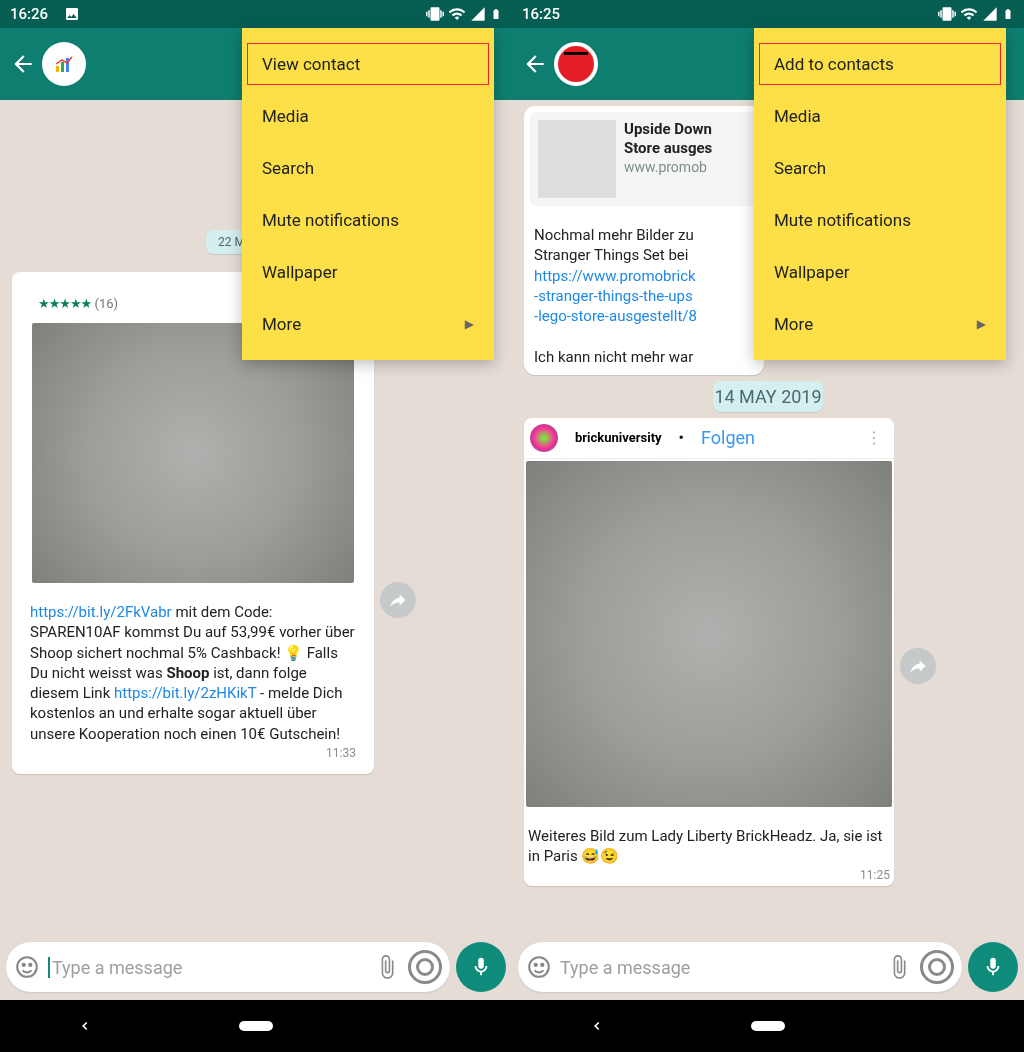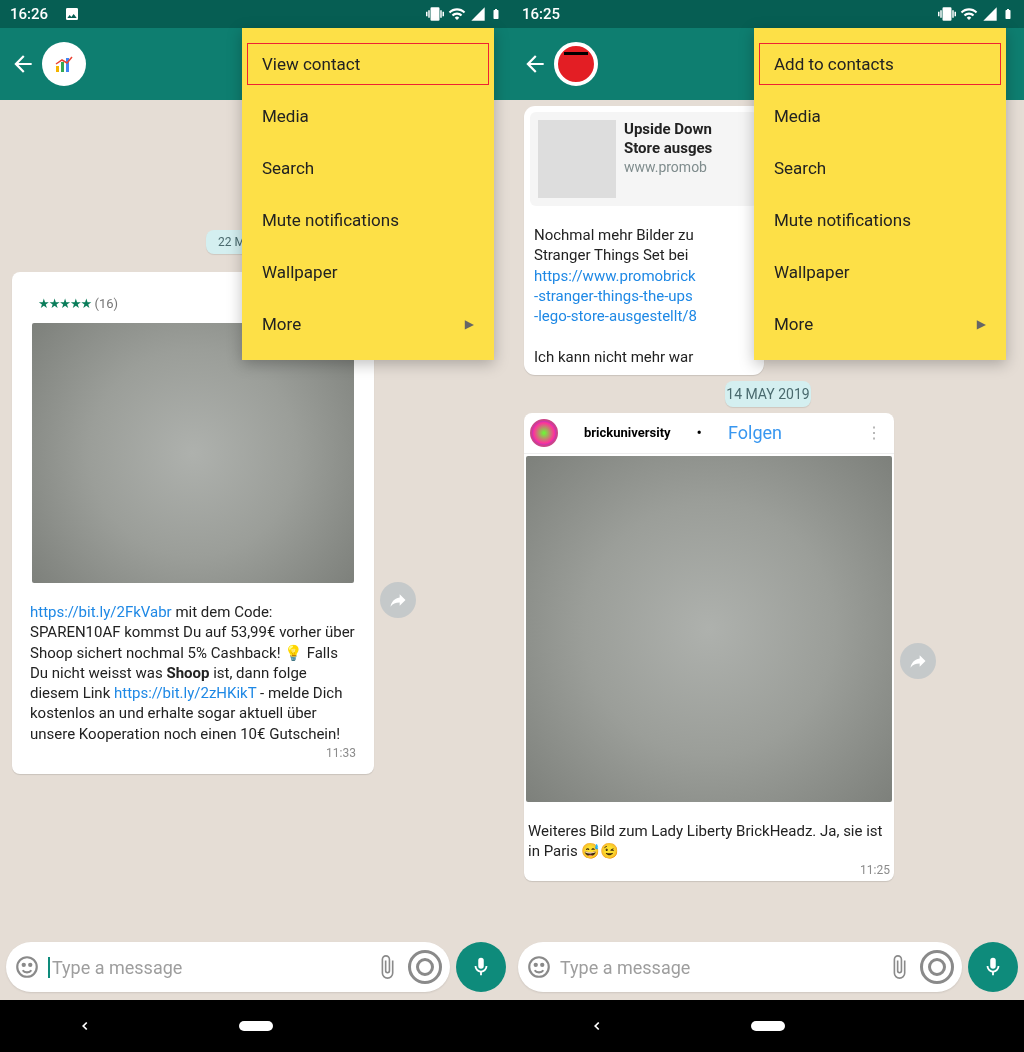--- a/index.html
+++ b/index.html
@@ -9,21 +9,21 @@
 .statusbar { height:28px; background:#065e53; color:#fff; display:flex; align-items:center; padding:0 10px; font-size:15px; font-weight:500; }
 .sb-left { flex:1; display:flex; gap:16px; align-items:center; }
 .sb-right { display:flex; gap:4px; align-items:center; }
 .toolbar { height:72px; background:#0e7e70; display:flex; align-items:center; padding:0 6px; position:relative; }
 .back { color:#fff; width:34px; height:40px; display:flex; align-items:center; justify-content:center; }
 .avatar { width:44px; height:44px; border-radius:50%; background:#fff; margin-left:2px; overflow:hidden; display:flex; align-items:center; justify-content:center; }
 .av1 svg { width:24px; height:24px; }
 .av2 { background:#e31e24; border:4px solid #fff; position:relative; }
 .av2::before { content:""; position:absolute; top:6px; left:6px; right:6px; height:3px; background:#000; }
 .chat { flex:1; overflow:hidden; position:relative; padding:6px; }
-.datepill { background:#d4eff0; color:#4a6a6e; padding:5px 1px; border-radius:8px; font-size:14px; display:inline-block; box-shadow:0 1px 1px rgba(0,0,0,.1); }
+.datepill { background:#d4eff0; color:#4a6a6e; padding:5px 1px; border-radius:8px; font-size:18px; display:inline-block; box-shadow:0 1px 1px rgba(0,0,0,.1); }
 .datewrap { text-align:center; margin:6px 0; }
 .bubble-in { background:#fff; border-radius:8px; padding:6px; margin:6px 12px 6px 6px; box-shadow:0 1px 1px rgba(0,0,0,.12); position:relative; max-width:86%; }
 .preview { background:#f5f5f5; border-radius:6px; padding:8px; margin-bottom:4px; display:flex; gap:8px; }
 .preview-thumb { width:78px; height:78px; background:#ddd; flex-shrink:0; }
 .preview-txt { font-size:15px; line-height:1.25; color:#222; }
 .preview-txt .dom { color:#7f8c8d; font-size:14px; }
 .msgtxt { font-size:15px; line-height:1.35; color:#222; padding:2px 4px 2px 4px; word-wrap:break-word;margin-top:17px; }
 .msgtxt a, .link { color:#1e88e5; text-decoration:none; }
 .msgtxt b { font-weight:700; }
 .time { font-size:12px; color:#8b8b8b; text-align:right; padding:0 4px; }
@@ -37,21 +37,21 @@
 .input-pill input { flex:1; border:0; outline:0; font-size:18px; color:#666; background:transparent; }
 .input-pill input::placeholder { color:#9e9e9e; }
 .icon { color:#8a8a8a; display:flex; }
 .mic { width:50px; height:50px; background:#0e8b7b; border-radius:50%; display:flex; align-items:center; justify-content:center; color:#fff; }
 .navbar { height:52px; background:#000; display:flex; align-items:center; justify-content:space-around; }
 .navbar .nbtn { color:#fff; width:34px; height:20px; display:flex; align-items:center; justify-content:center; }
 .menu { position:absolute; top:28px; right:18px; width:252px; background:#fde047; box-shadow:0 4px 14px rgba(0,0,0,.25); z-index:50; padding:10px 0; }
 .menu-item { padding:16px 20px; font-size:17px; color:#222; display:flex; align-items:center; justify-content:space-between; }
 .menu-item.first { outline:1.5px solid #e23; outline-offset:-6px; }
 .menu-item .chev { color:#666; font-size:12px; }
-.insta-head { display:flex; align-items:center; gap:26px; padding:6px; border-bottom:1px solid #eee; }
+.insta-head { display:flex; align-items:center; gap:17px; padding:6px; border-bottom:1px solid #eee; }
 .insta-av { width:28px; height:28px; border-radius:50%; background:radial-gradient(circle,#6f3 0%,#f39 60%,#33f 100%); border:2px solid #c48; }
 .insta-name { font-weight:700; font-size:13px; }
 .insta-follow { color:#3897f0; font-size:18px; }
 .insta-more { margin-left:auto; color:#aaa; padding-right:6px; }
 .stars { letter-spacing:-1px; }
 svg { display:block; }
 .chat1 { padding-top:0; }
 .halfpill { position:absolute; left:206px; top:130px; background:#d4eff0; padding:5px 8px 5px 12px; border-radius:8px 0 0 8px; font-size:12px; color:#4a6a6e; box-shadow:0 1px 1px rgba(0,0,0,.1);}
 .halfpill2 { position:absolute; left:224px; top:238px; background:#d4eff0; padding:5px 0 5px 12px; border-radius:8px 0 0 8px; font-size:13px; color:#4a6a6e; box-shadow:0 1px 1px rgba(0,0,0,.1);}
 .camera-ring { width:34px; height:34px; border:3px solid #8a8a8a; border-radius:50%; display:flex; align-items:center; justify-content:center; }

